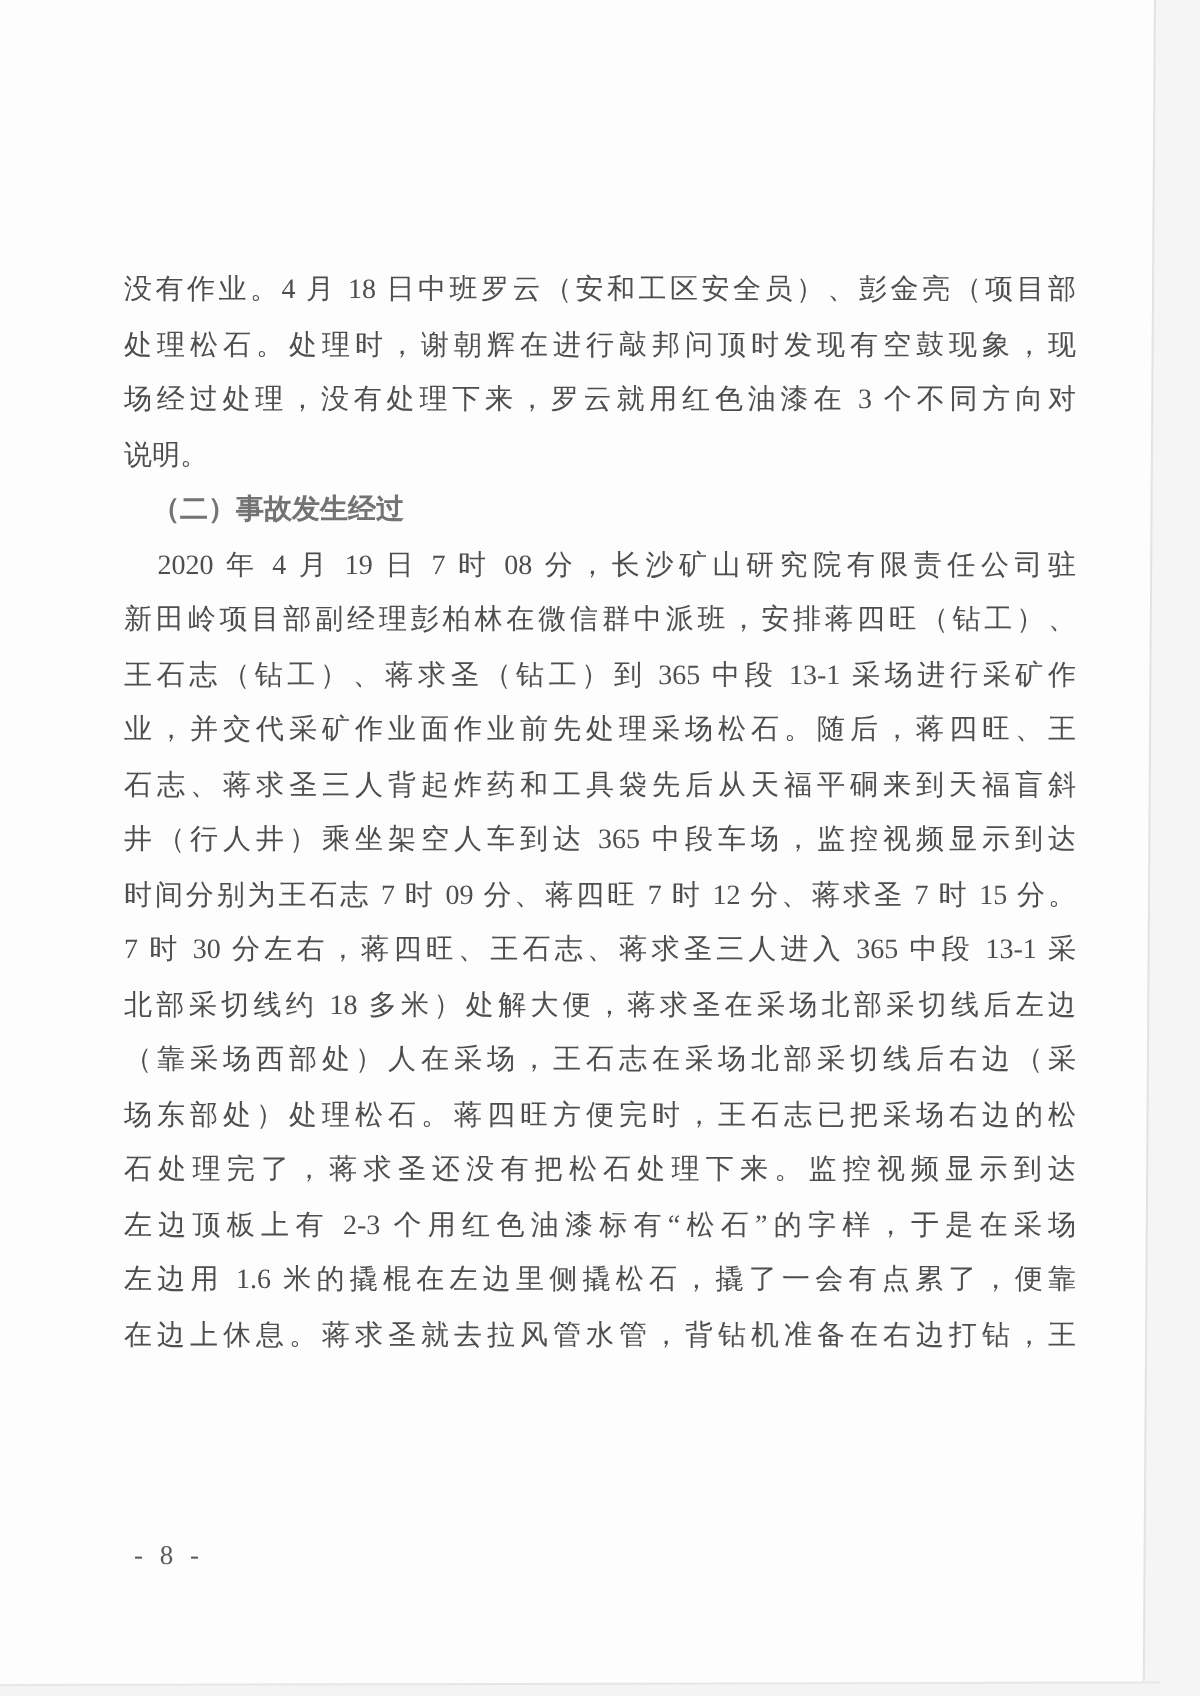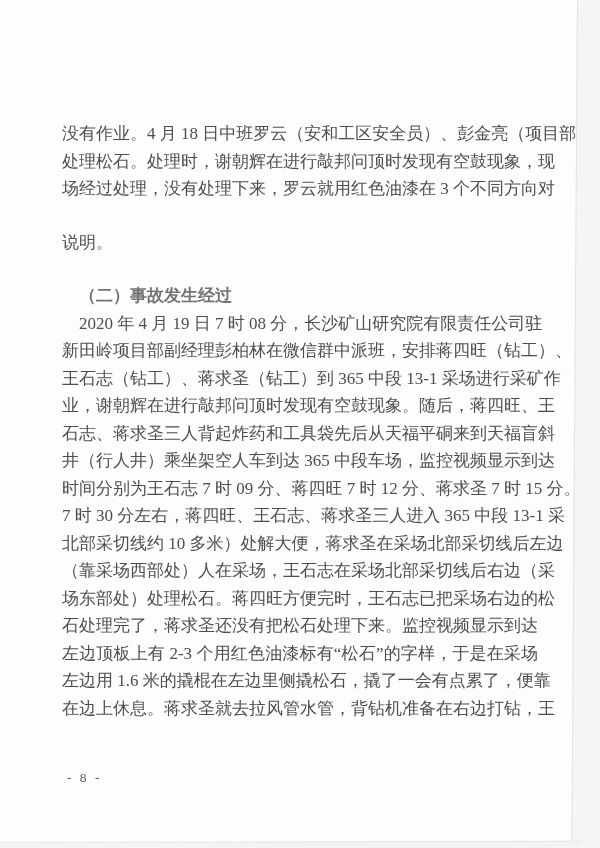--- a/index.html
+++ b/index.html
@@ -38,35 +38,34 @@
     width: 582px;
     height: 10px;
     background: #f4f4f4;
     border-top: 1px solid #e7e7e7;
     transform: rotate(-0.12deg);
     transform-origin: top left;
   }
   .text-block {
     position: absolute;
     left: 62px;
-    top: 120px;
+    top: 132px;
     width: 476px;
-    font-size: 17px;
+    font-size: 14px;
     line-height: 27.5px;
     color: #4e4e4e;
   }
   .line {
     white-space: nowrap;
     text-align: justify;
     text-align-last: justify;
     height: 27.5px;
   }
   .line.no-fill {
     text-align-last: left;
-    margin-top: 26px;
   }
   .line.heading {
     font-weight: 600;
     color: #737373;
   }
   .page-number {
     position: absolute;
     left: 67px;
     top: 770px;
     font-size: 13.5px;
@@ -81,26 +80,26 @@
 
   <div class="text-block" id="text-block">
       <div class="line">没有作业。4 月 18 日中班罗云（安和工区安全员）、彭金亮（项目部</div>
       <div class="line">处理松石。处理时，谢朝辉在进行敲邦问顶时发现有空鼓现象，现</div>
       <div class="line">场经过处理，没有处理下来，罗云就用红色油漆在 3 个不同方向对</div>
       <div class="line no-fill">说明。</div>
       <div class="line no-fill heading">　（二）事故发生经过</div>
       <div class="line">　2020 年 4 月 19 日 7 时 08 分，长沙矿山研究院有限责任公司驻</div>
       <div class="line">新田岭项目部副经理彭柏林在微信群中派班，安排蒋四旺（钻工）、</div>
       <div class="line">王石志（钻工）、蒋求圣（钻工）到 365 中段 13-1 采场进行采矿作</div>
-      <div class="line">业，谢朝辉在进行敲邦问顶时发现有空鼓现象。随后，蒋四旺、王</div>
+      <div class="line">业，并交代采矿作业面作业前先处理采场松石。随后，蒋四旺、王</div>
       <div class="line">石志、蒋求圣三人背起炸药和工具袋先后从天福平硐来到天福盲斜</div>
       <div class="line">井（行人井）乘坐架空人车到达 365 中段车场，监控视频显示到达</div>
       <div class="line">时间分别为王石志 7 时 09 分、蒋四旺 7 时 12 分、蒋求圣 7 时 15 分。</div>
       <div class="line">7 时 30 分左右，蒋四旺、王石志、蒋求圣三人进入 365 中段 13-1 采</div>
-      <div class="line">北部采切线约 10 多米）处解大便，蒋求圣在采场北部采切线后左边</div>
+      <div class="line">北部采切线约 18 多米）处解大便，蒋求圣在采场北部采切线后左边</div>
       <div class="line">（靠采场西部处）人在采场，王石志在采场北部采切线后右边（采</div>
       <div class="line">场东部处）处理松石。蒋四旺方便完时，王石志已把采场右边的松</div>
       <div class="line">石处理完了，蒋求圣还没有把松石处理下来。监控视频显示到达</div>
       <div class="line">左边顶板上有 2-3 个用红色油漆标有“松石”的字样，于是在采场</div>
       <div class="line">左边用 1.6 米的撬棍在左边里侧撬松石，撬了一会有点累了，便靠</div>
       <div class="line">在边上休息。蒋求圣就去拉风管水管，背钻机准备在右边打钻，王</div>
     </div>
 
   <div class="page-number">- 8 -</div>
 

